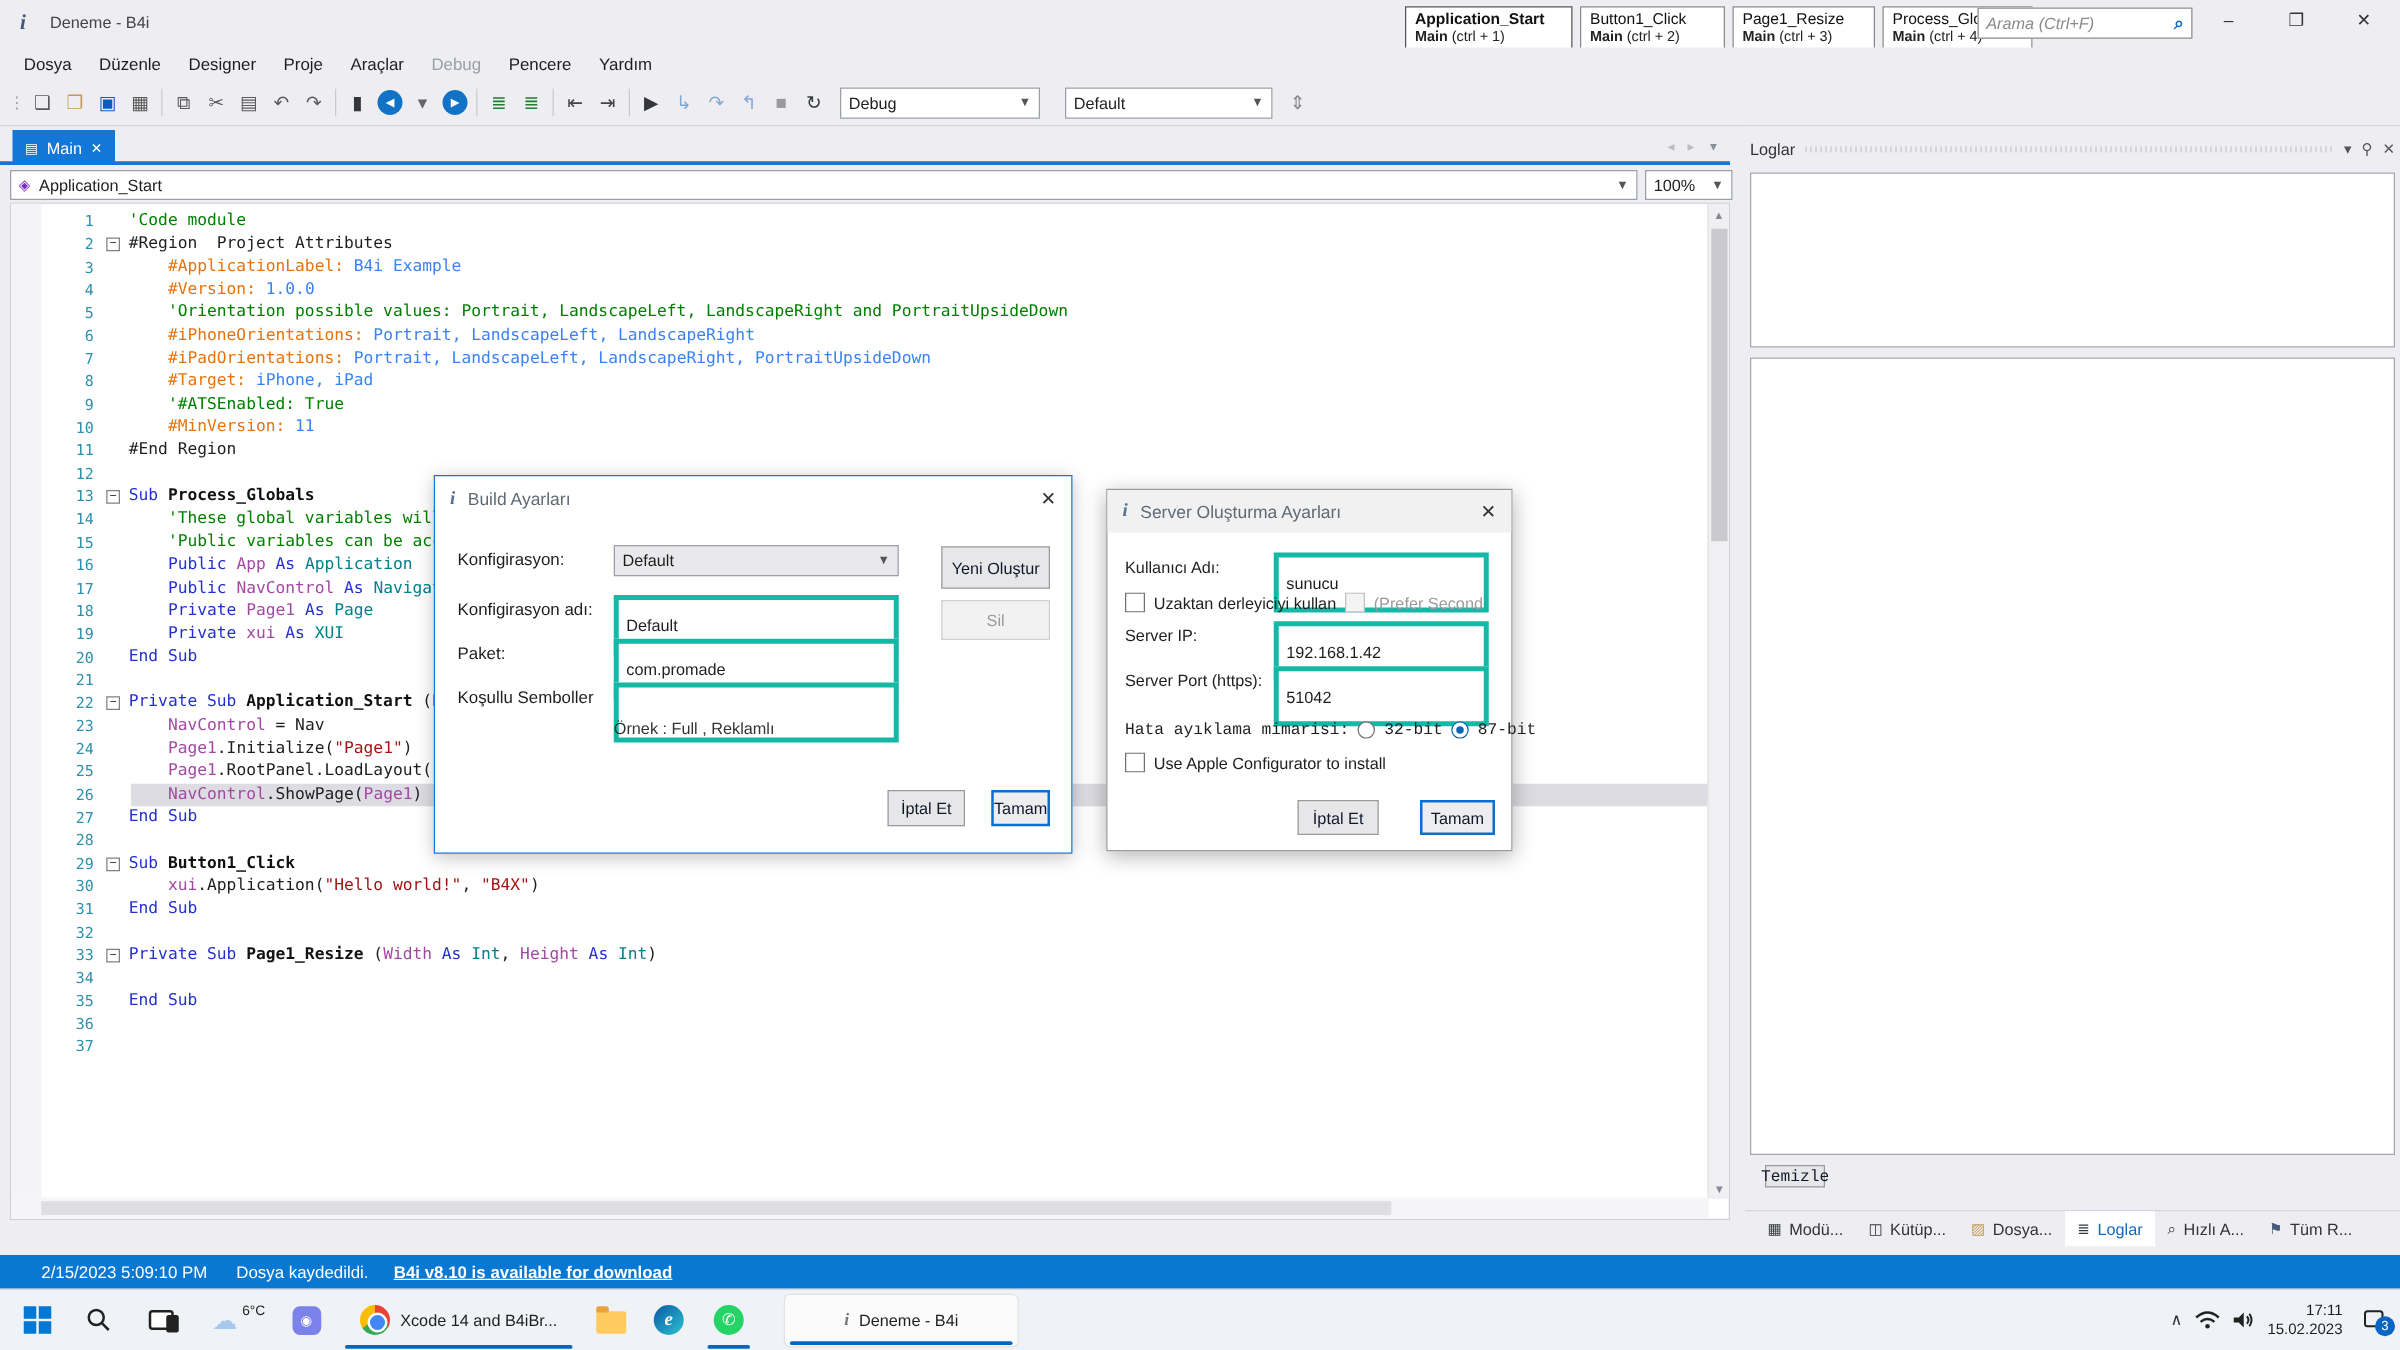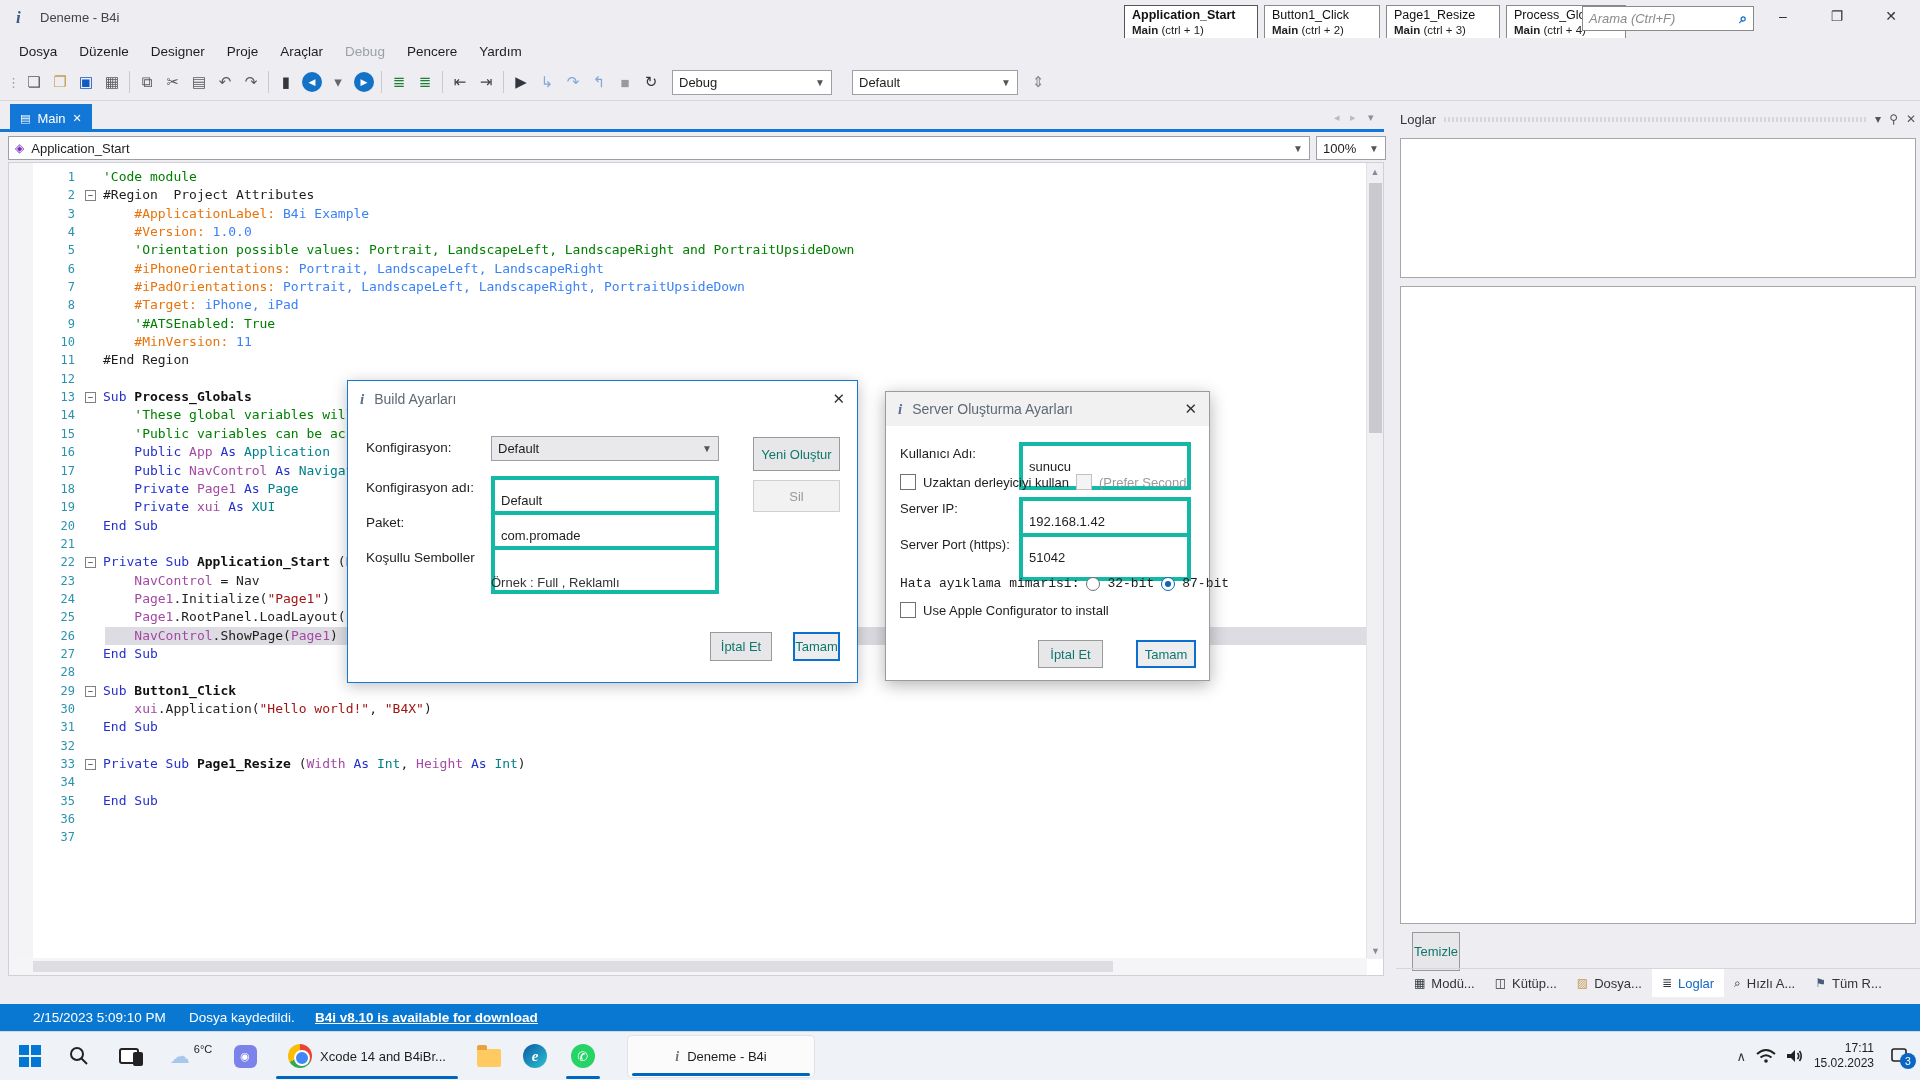--- a/index.html
+++ b/index.html
@@ -85,21 +85,21 @@
   #vscroll .vab { position:absolute; bottom:0; width:17px; }
   #hscroll { position:absolute; left:0; bottom:0; width:1358px; height:17px; background:#F5F5F7; }
   #hscroll .thumb { position:absolute; left:24px; top:3px; width:1080px; height:11px; background:#DDDDE2; }
 
   
   .dlg-title { display:flex; align-items:center; height:36px; padding:0 12px; font-size:14px; color:#5f6a75; gap:10px; }
   .dlg-title .ic { font:bold italic 15px "Liberation Serif",serif; color:#54708c; }
   .dlg-title .x { margin-left:auto; color:#333; font-size:15px; }
   .tbox { background:#fff; border:4px solid #14b8a6; font-size:13px; padding:20px 6px; display:flex; align-items:center; }
   .btn { background:#E7E7E9; border:1px solid #9a9a9a; font-size:13px; display:flex;
-    align-items:center; justify-content:center; color:#0f766e; }
+    align-items:center; justify-content:center; color:#0f172a; }
   .btn.default { border:2px solid #0b6fd0; background:#EDEDEF; }
   .btn.disabled { background:#F2F2F3; border-color:#CFCFD4; color:#9a9a9a; }
   .cb { width:16px; height:16px; background:#fff; border:1px solid #707070; display:inline-block; }
   .cb.disabled { border-color:#c0c0c4; background:#f4f4f5; }
   .radio { width:14px; height:14px; border-radius:50%; border:1px solid #707070; background:#fff; position:relative; display:inline-block; }
   .radio.sel { border-color:#0b67b2; }
   .radio.sel::after { content:""; position:absolute; left:3px; top:3px; width:6px; height:6px; border-radius:50%; background:#0b67b2; }
 
   #build-dialog { position:absolute; left:347px; top:380px; width:511px; height:303px; background:#fff;
     border:1px solid #1277D7; box-shadow:0 3px 14px rgba(0,0,0,.25); z-index:10; }
@@ -117,21 +117,21 @@
   .srow { position:absolute; left:14px; display:flex; align-items:center; gap:7px; font-size:13px; white-space:nowrap; overflow:hidden; }
 
   
   #logs-panel { position:absolute; left:1396px; top:101px; width:524px; height:903px; background:#EEEEF2; }
   #logs-header { position:absolute; left:4px; top:5px; width:516px; height:26px; display:flex; align-items:center; gap:8px; }
   #logs-header .ttl { font-size:13px; color:#333; }
   #logs-header .hatch { flex:1; height:5px;
     background:repeating-linear-gradient(90deg,#D6D6DC 0 2px,transparent 2px 4px); }
   #logs-header .hic { color:#555; font-size:12px; }
   .logbox { position:absolute; left:4px; width:516px; background:#fff; border:1px solid #A6A6A6; }
-  #clear-btn { position:absolute; left:16px; top:831px; width:48px; height:39px; }
+  #clear-btn { position:absolute; left:16px; top:831px; width:48px; height:18px;font-family:Liberation Mono, monospace; }
   #panel-tabs { position:absolute; left:0px; top:867px; width:524px; height:29px; border-top:1px solid #D5D5DB;
     display:flex; align-items:stretch; padding-left:8px; }
   .ptab { display:flex; align-items:center; gap:6px; padding:0 10px; font-size:13px; color:#333; }
   .ptab.active { background:#fff; color:#1468C0; }
   .ptab .pic { font-size:12px; }
 
   
   #statusbar { position:absolute; left:0; top:1004px; width:1920px; height:27px; background:#0878D3;
     color:#fff; font-size:13.5px; display:flex; align-items:center; }
   #statusbar .ts { position:absolute; left:33px; }

